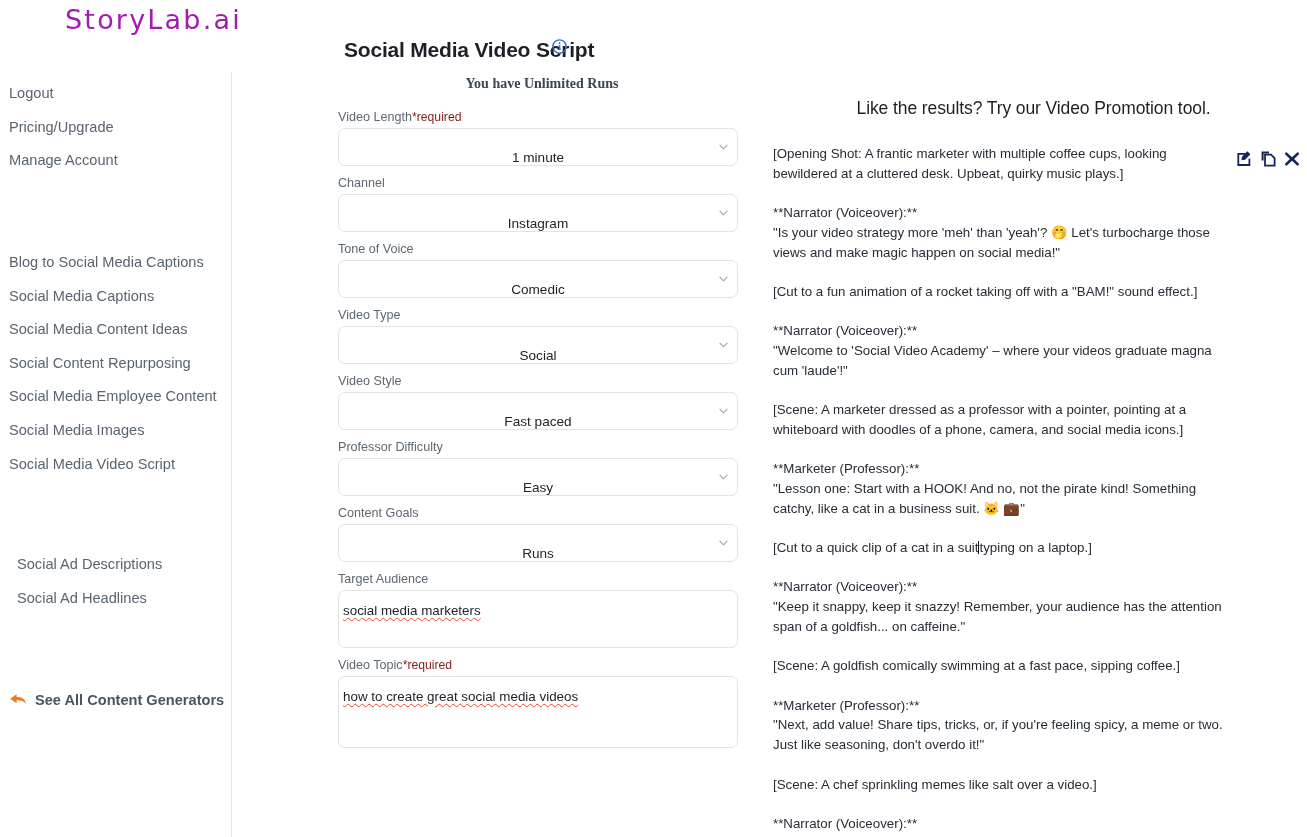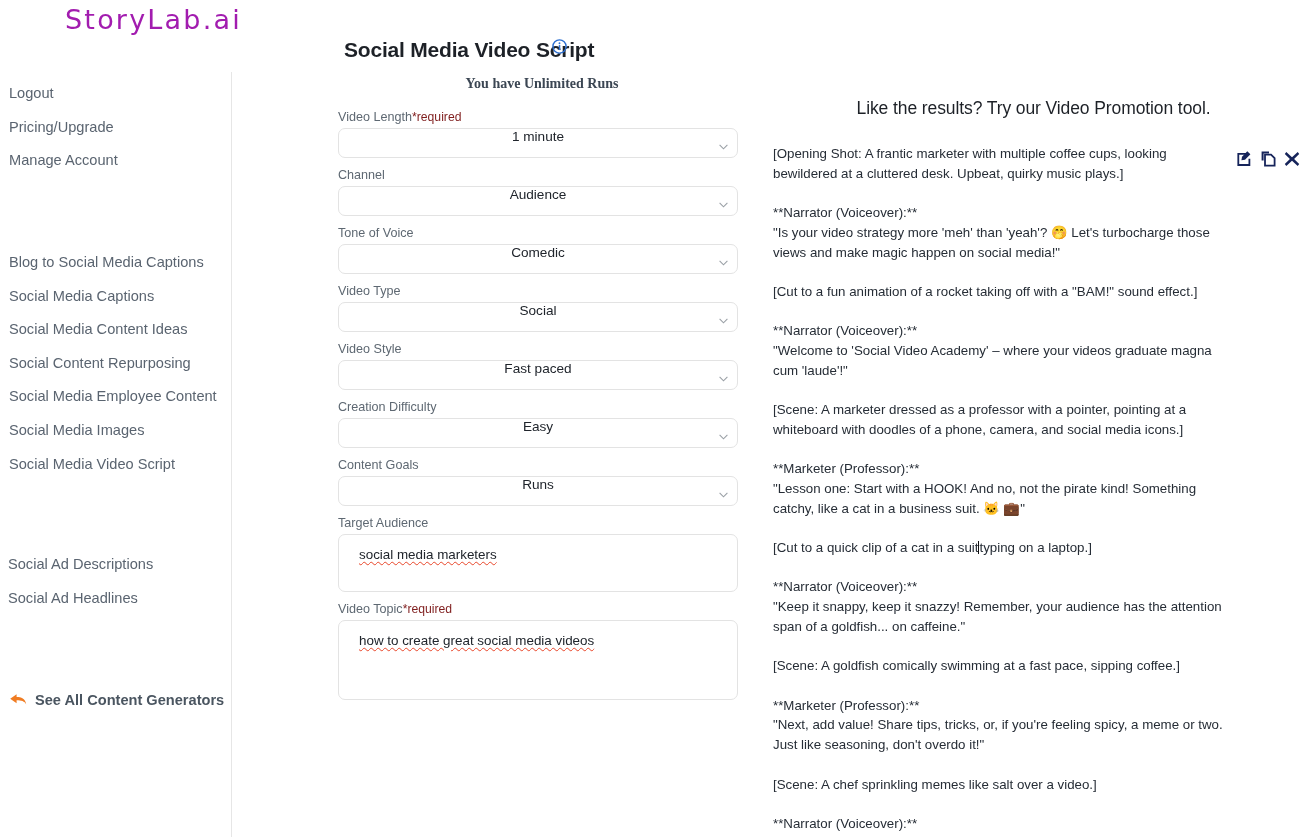--- a/index.html
+++ b/index.html
@@ -38,21 +38,21 @@
     color: #5a6470;
     line-height: 1;
     padding: 0;
     white-space: nowrap;
     cursor: pointer;
   }
   #grp-account { position: absolute; left: 9px; top: 14px; }
   #grp-account .nav-item { margin-bottom: 19px; }
   #grp-generators { position: absolute; left: 9px; top: 183px; }
   #grp-generators .nav-item { margin-bottom: 19px; }
-  #grp-ads { position: absolute; left: 8px; top: 485px; }
+  #grp-ads { position: absolute; left: 17px; top: 485px; }
   #grp-ads .nav-item { margin-bottom: 19px; }
 
   #see-all {
     position: absolute; left: 9px; top: 620px;
     display: flex; align-items: center; gap: 8px;
     cursor: pointer;
   }
   #see-all .label {
     font-size: 14.6px; color: #4a5560; font-weight: 700;
   }
@@ -84,44 +84,44 @@
   #form { position: absolute; left: 0; top: 110px; width: 400px; }
   .field { margin-bottom: 10px; }
   .field-label {
     font-size: 12.6px; color: #5e6872;
     margin-bottom: 4px; padding-left: 0px;
     display: flex; align-items: baseline;
   }
   .req { font-size: 12.2px; color: #7f1d1d; }
   .select-box {
     position: relative;
-    height: 30px;
+    height: 38px;
     border: 1px solid #e3e3e3;
     border-radius: 7px;
     background: #fff;
-    display: flex; align-items: flex-start; justify-content: center;
+    display: flex; align-items: flex-end; justify-content: center;
     font-size: 13.6px; color: #20252c;
     cursor: pointer;
   }
   .select-box .chev {
     position: absolute; right: 9px; top: 15px;
     width: 9px; height: 6px;
   }
   .textarea-box {
     border: 1px solid #e3e3e3;
     border-radius: 7px;
     background: #fff;
-    padding: 11px 10px 8px 20px;
+    padding: 11px 10px 8px 4px;
     font-size: 13.4px;
     color: #20252c;
     cursor: text;
     line-height: 1.4;
   }
   .ta-short { height: 58px; }
-  .ta-tall  { height: 80px; }
+  .ta-tall  { height: 72px; }
   .spell {
     text-decoration: underline;
     text-decoration-style: wavy;
     text-decoration-color: #e8462a;
     text-decoration-thickness: 1px;
     text-underline-offset: 2px;
   }
 
   
   #right {
@@ -215,21 +215,21 @@
           <svg class="chev" viewBox="0 0 9 6" xmlns="http://www.w3.org/2000/svg">
             <path d="M0.6 0.9 L4.5 4.8 L8.4 0.9" fill="none" stroke="#9aa0a6" stroke-width="1.1"></path>
           </svg>
         </div>
       </div>
       <div class="field">
         <div class="field-label">
           <span>Channel</span>
         </div>
         <div class="select-box">
-          <span>Audience</span>
+          <span>Instagram</span>
           <svg class="chev" viewBox="0 0 9 6" xmlns="http://www.w3.org/2000/svg">
             <path d="M0.6 0.9 L4.5 4.8 L8.4 0.9" fill="none" stroke="#9aa0a6" stroke-width="1.1"></path>
           </svg>
         </div>
       </div>
       <div class="field">
         <div class="field-label">
           <span>Tone of Voice</span>
         </div>
         <div class="select-box">
@@ -256,21 +256,21 @@
         </div>
         <div class="select-box">
           <span>Fast paced</span>
           <svg class="chev" viewBox="0 0 9 6" xmlns="http://www.w3.org/2000/svg">
             <path d="M0.6 0.9 L4.5 4.8 L8.4 0.9" fill="none" stroke="#9aa0a6" stroke-width="1.1"></path>
           </svg>
         </div>
       </div>
       <div class="field">
         <div class="field-label">
-          <span>Creation Difficulty</span>
+          <span>Professor Difficulty</span>
         </div>
         <div class="select-box">
           <span>Easy</span>
           <svg class="chev" viewBox="0 0 9 6" xmlns="http://www.w3.org/2000/svg">
             <path d="M0.6 0.9 L4.5 4.8 L8.4 0.9" fill="none" stroke="#9aa0a6" stroke-width="1.1"></path>
           </svg>
         </div>
       </div>
       <div class="field">
         <div class="field-label">

